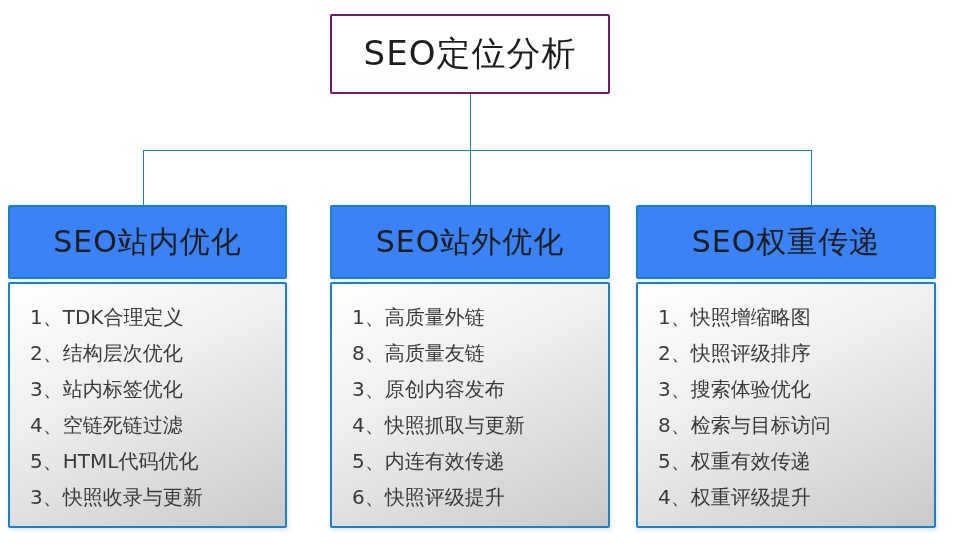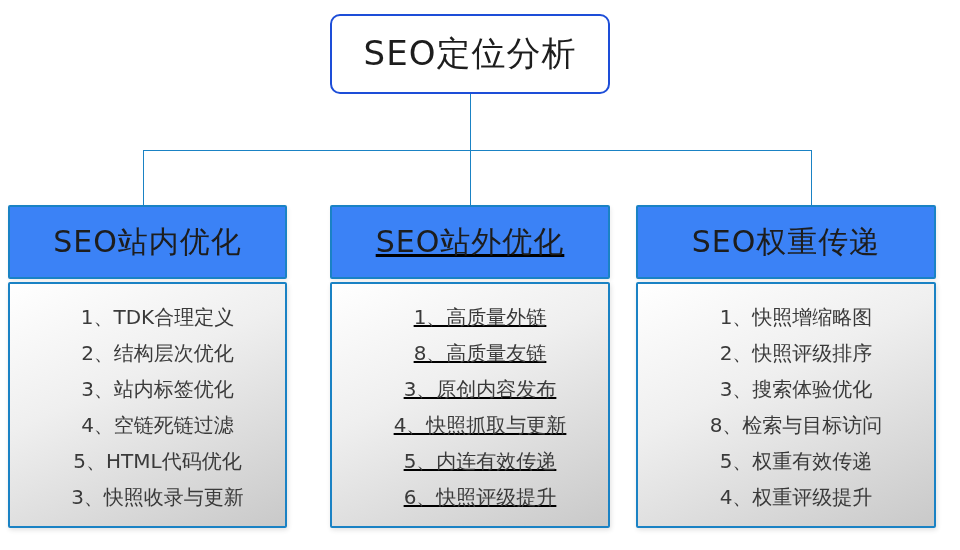--- a/index.html
+++ b/index.html
@@ -13,22 +13,22 @@
     position: relative;
     width: 960px; height: 550px;
     background: #ffffff;
   }
 
   .root-box {
     position: absolute;
     left: 330px; top: 14px;
     width: 280px; height: 80px;
     background: #ffffff;
-    border: 2px solid #1d4ed8;
-    border-radius: 10px;
+    border: 2px solid #701a75;
+    border-radius: 2px;
     display: flex; align-items: center; justify-content: center;
   }
   .root-title {
     font-size: 34px;
     color: #1d1d1d;
     letter-spacing: 1px;
   }
 
   .line { position: absolute; background: #1a82c4; }
   .line.v { width: 1px; }
@@ -49,32 +49,31 @@
     letter-spacing: 1px;
   }
   .col-body {
     margin-top: 3px;
     width: 100%; height: 246px;
     background: linear-gradient(155deg, #ffffff 0%, #efefef 40%, #d9d9d9 75%, #c9c9c9 100%);
     border: 2px solid #1a82c4;
     border-radius: 2px;
     padding: 15px 0 0 20px;
     box-shadow: 1px 2px 5px rgba(0,0,0,0.12);
-    text-align: center;
   }
   .item {
     height: 36px;
     line-height: 36px;
     font-size: 20px;
     color: #3a3a3a;
     white-space: nowrap;
   }
 
   .col-1 { left: 8px;   width: 279px; }
-  .col-2 { left: 330px; width: 280px; text-decoration: underline; }
+  .col-2 { left: 330px; width: 280px; }
   .col-3 { left: 636px; width: 300px; }
 </style>
 </head>
 <body>
 
 <div class="canvas">
 
   <div class="root-box">
     <span class="root-title">SEO定位分析</span>
   </div>

